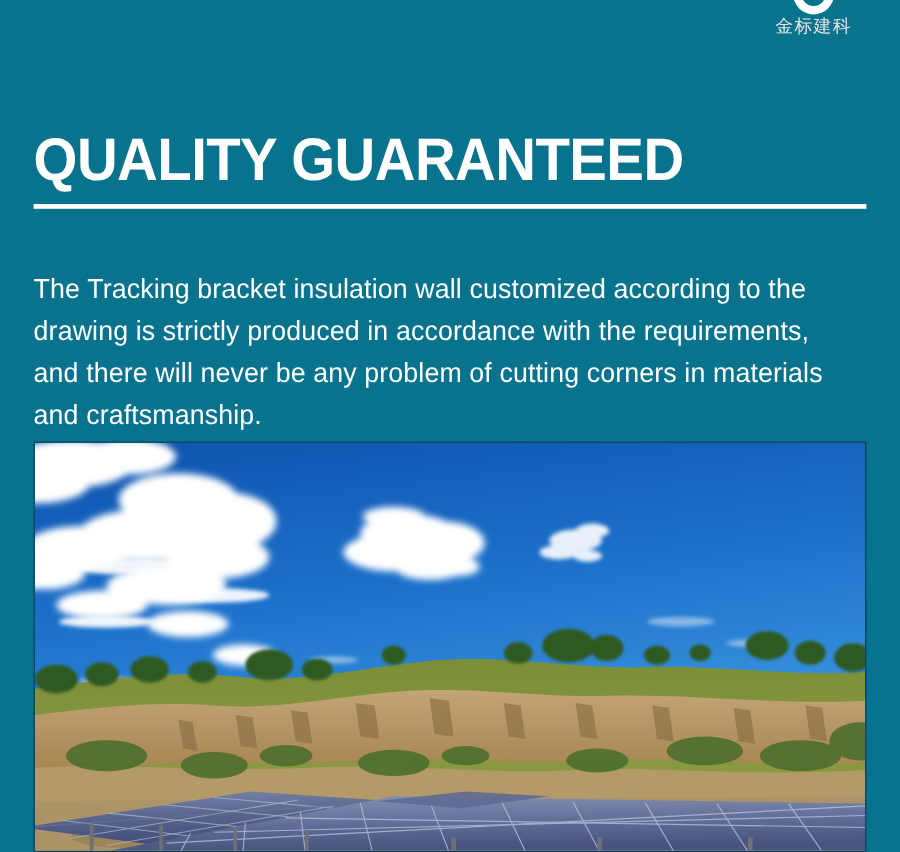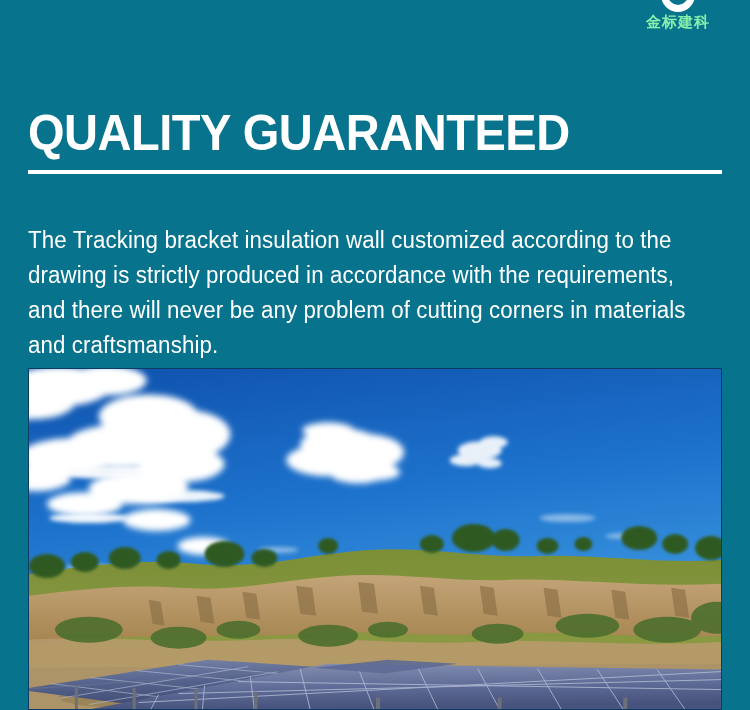--- a/index.html
+++ b/index.html
@@ -47,22 +47,22 @@
     left: 7px;
     top: 7px;
     width: 20px;
     height: 20px;
     border-radius: 50%;
     background: #08738c;
   }
   .logo-text {
     font-size: 15px;
     line-height: 17px;
-    font-weight: 700;
-    color: #86efac;
+    font-weight: 400;
+    color: #e5e5e5;
     letter-spacing: 1px;
     white-space: nowrap;
     font-family: "DejaVu Sans", "Liberation Sans", sans-serif;
   }
 
   
   .headline {
     position: absolute;
     left: 28px;
     top: 72px;

